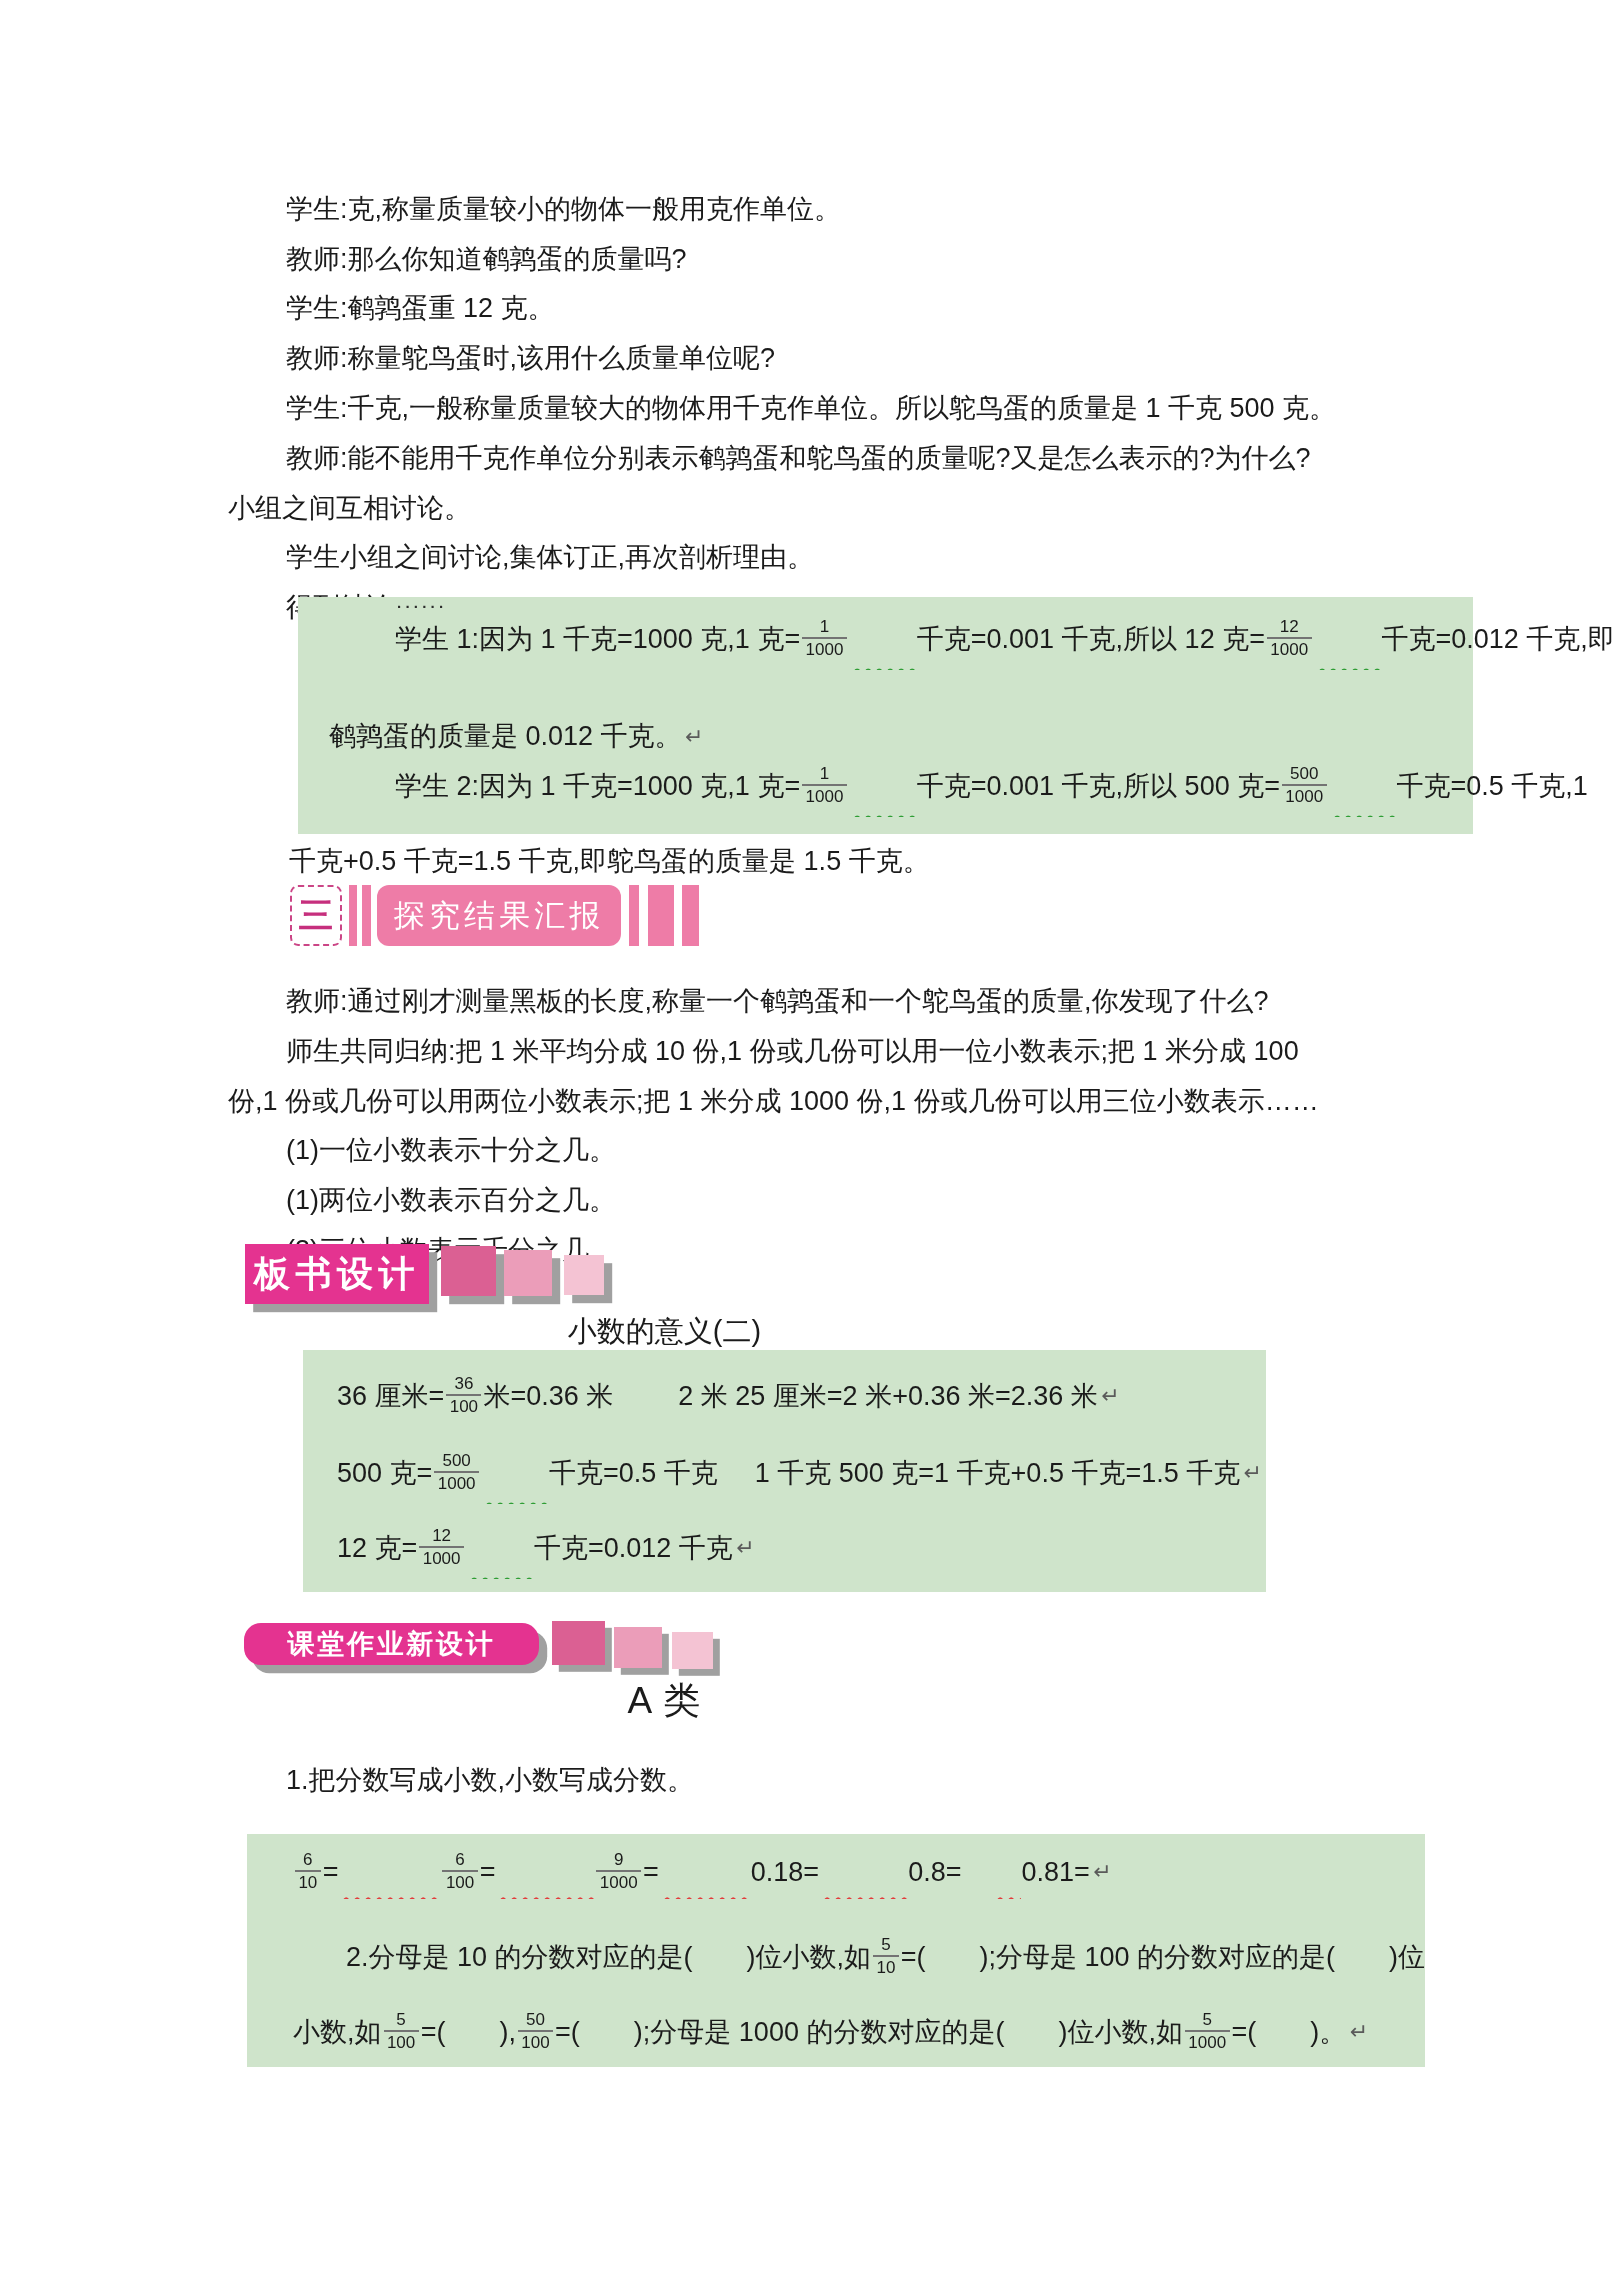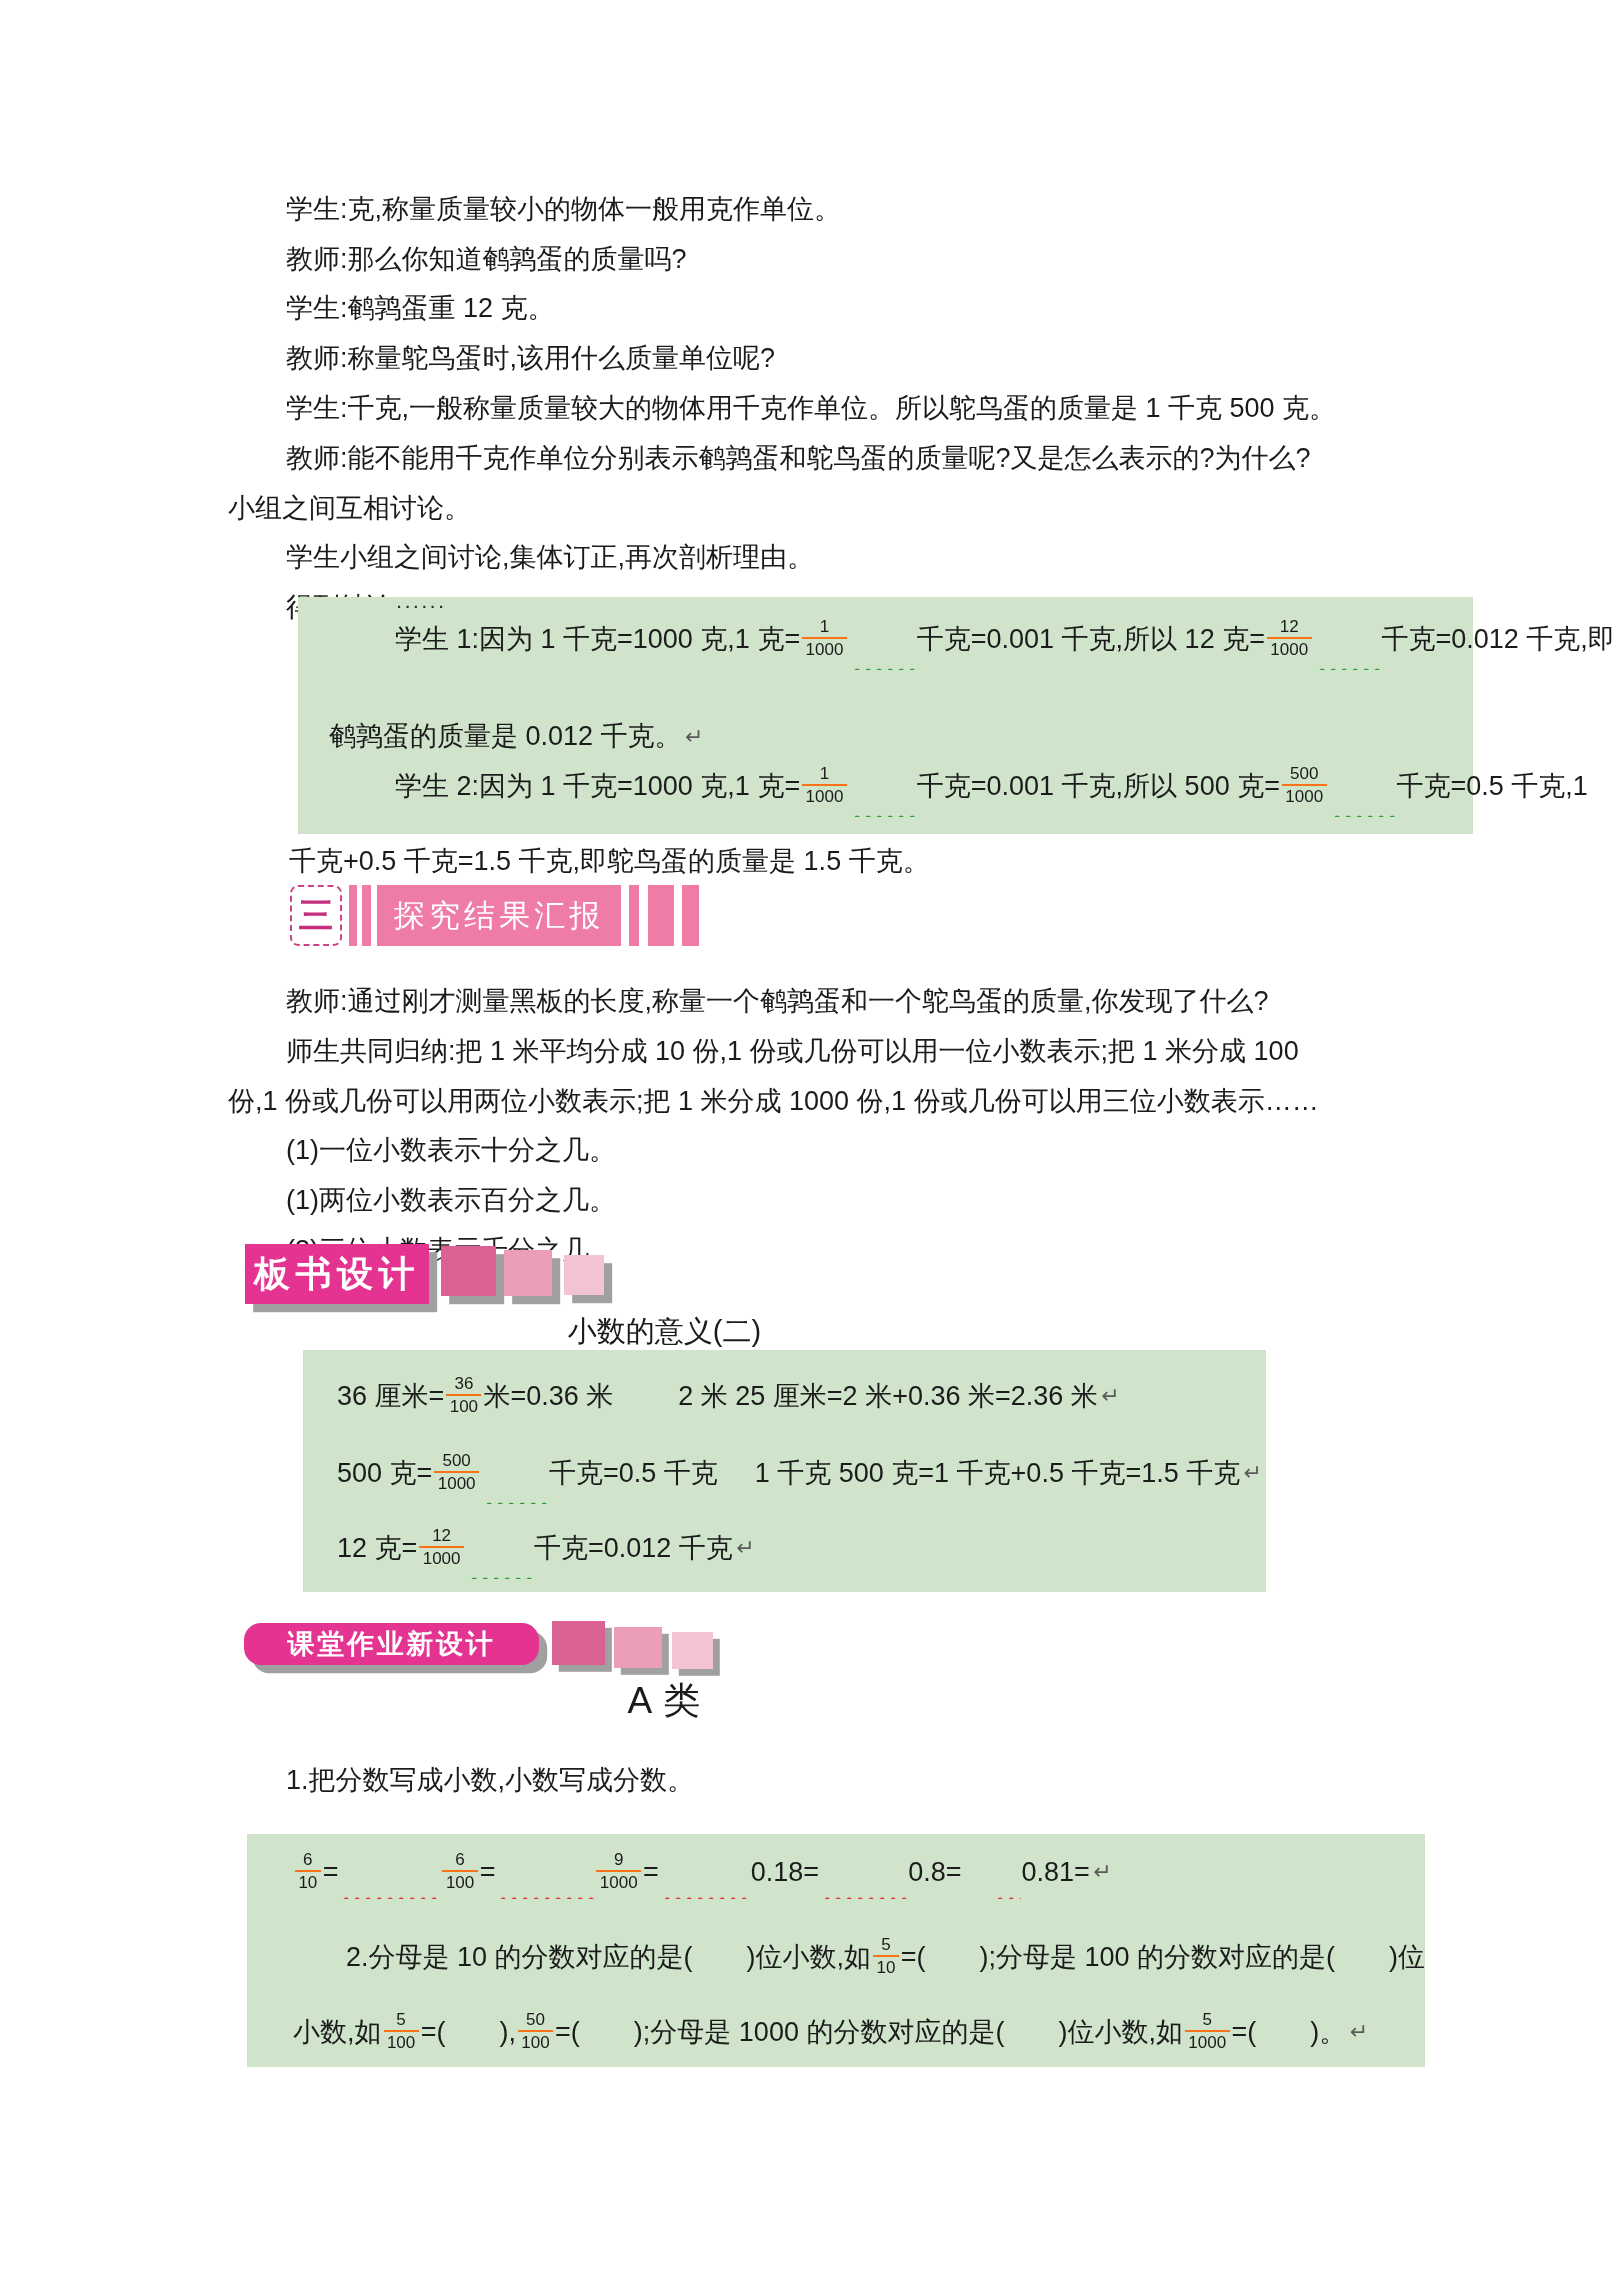--- a/index.html
+++ b/index.html
@@ -3,31 +3,31 @@
 <meta charset="utf-8">
 <style>
   html,body{margin:0;padding:0;background:#ffffff;}
   body{width:1623px;height:2295px;position:relative;font-family:"Liberation Sans",sans-serif;color:#1b1b1b;}
   .para{position:absolute;white-space:nowrap;font-size:27px;line-height:1.2;}
   .greenbox{position:absolute;background:#cfe4cb;}
   .mline{position:absolute;white-space:nowrap;font-size:27px;line-height:1.2;}
   .frag{position:absolute;height:11px;overflow:hidden;font-size:15px;font-weight:bold;letter-spacing:3.4px;color:#2b2b2b;}
   .frac{display:inline-block;vertical-align:middle;text-align:center;font-size:17px;line-height:1.12;position:relative;top:-2.7px;margin:0 2px;}
   .frac .fn{display:block;padding:0 3.4px 0.7px;}
-  .frac .fd{display:block;border-top:2px solid #f97316;padding:0.7px 3.4px 0;}
+  .frac .fd{display:block;border-top:2px solid #737373;padding:0.7px 3.4px 0;}
   .fwavy{display:inline-block;width:68px;overflow:hidden;white-space:nowrap;vertical-align:-22px;color:transparent;font-size:17px;text-decoration:underline wavy #2f9e35;text-decoration-thickness:2px;text-underline-offset:4.1px;}
   .blank-r{display:inline-block;overflow:hidden;white-space:nowrap;vertical-align:-17.7px;color:transparent;font-size:20.5px;text-decoration:underline wavy #e23d3d;text-decoration-thickness:2px;text-underline-offset:4.1px;}
   .gap{display:inline-block;}
   .ret{color:#5a5a5a;font-size:22px;margin-left:3.4px;vertical-align:1.4px;}
   .hdr3{position:absolute;left:290px;top:885px;height:61px;display:flex;align-items:stretch;}
   .hdr3 .badge{width:48px;background:#fff;border:2.7px dashed #cb4586;border-radius:8.2px;color:#c62f7d;font-size:35px;font-weight:bold;display:flex;align-items:center;justify-content:center;}
   .hdr3 .bar{background:#ee7ca7;}
   .hdr3 .b1{width:8.2px;margin-left:6.8px;}
   .hdr3 .b2{width:8.2px;margin-left:5.5px;}
-  .hdr3 .label{background:#ee7ca7;color:#fff;font-size:31px;letter-spacing:4.1px;display:flex;align-items:center;padding:0 16.4px;margin-left:6.8px;}
+  .hdr3 .label{background:#ee7ca7;color:#fff;font-size:31px;letter-spacing:4.1px;display:flex;align-items:center;padding:0 16.4px;margin-left:6.8px;border-radius:12px;}
   .hdr3 .b3{width:9.5px;margin-left:8.2px;}
   .hdr3 .b4{width:26px;margin-left:9.5px;}
   .hdr3 .b5{width:16.4px;margin-left:8.2px;}
   .banner{position:absolute;background:#e43390;color:#ffffff;font-weight:bold;display:flex;align-items:center;justify-content:center;box-shadow:8.2px 8.2px 0 #a0a0a0;}
   #banner1{left:245px;top:1244px;width:184px;height:60px;font-size:36px;letter-spacing:5.5px;}
   #banner2{left:244px;top:1623px;width:295px;height:42px;font-size:27px;letter-spacing:2.7px;border-radius:17px;}
   .sq{position:absolute;box-shadow:8.2px 8.2px 0 #a0a0a0;}
   .center-title{position:absolute;left:0;width:1329px;text-align:center;white-space:nowrap;}
   #board-title{top:1312px;font-size:29px;}
   #grade-a{top:1676px;font-size:37px;letter-spacing:1.4px;}

